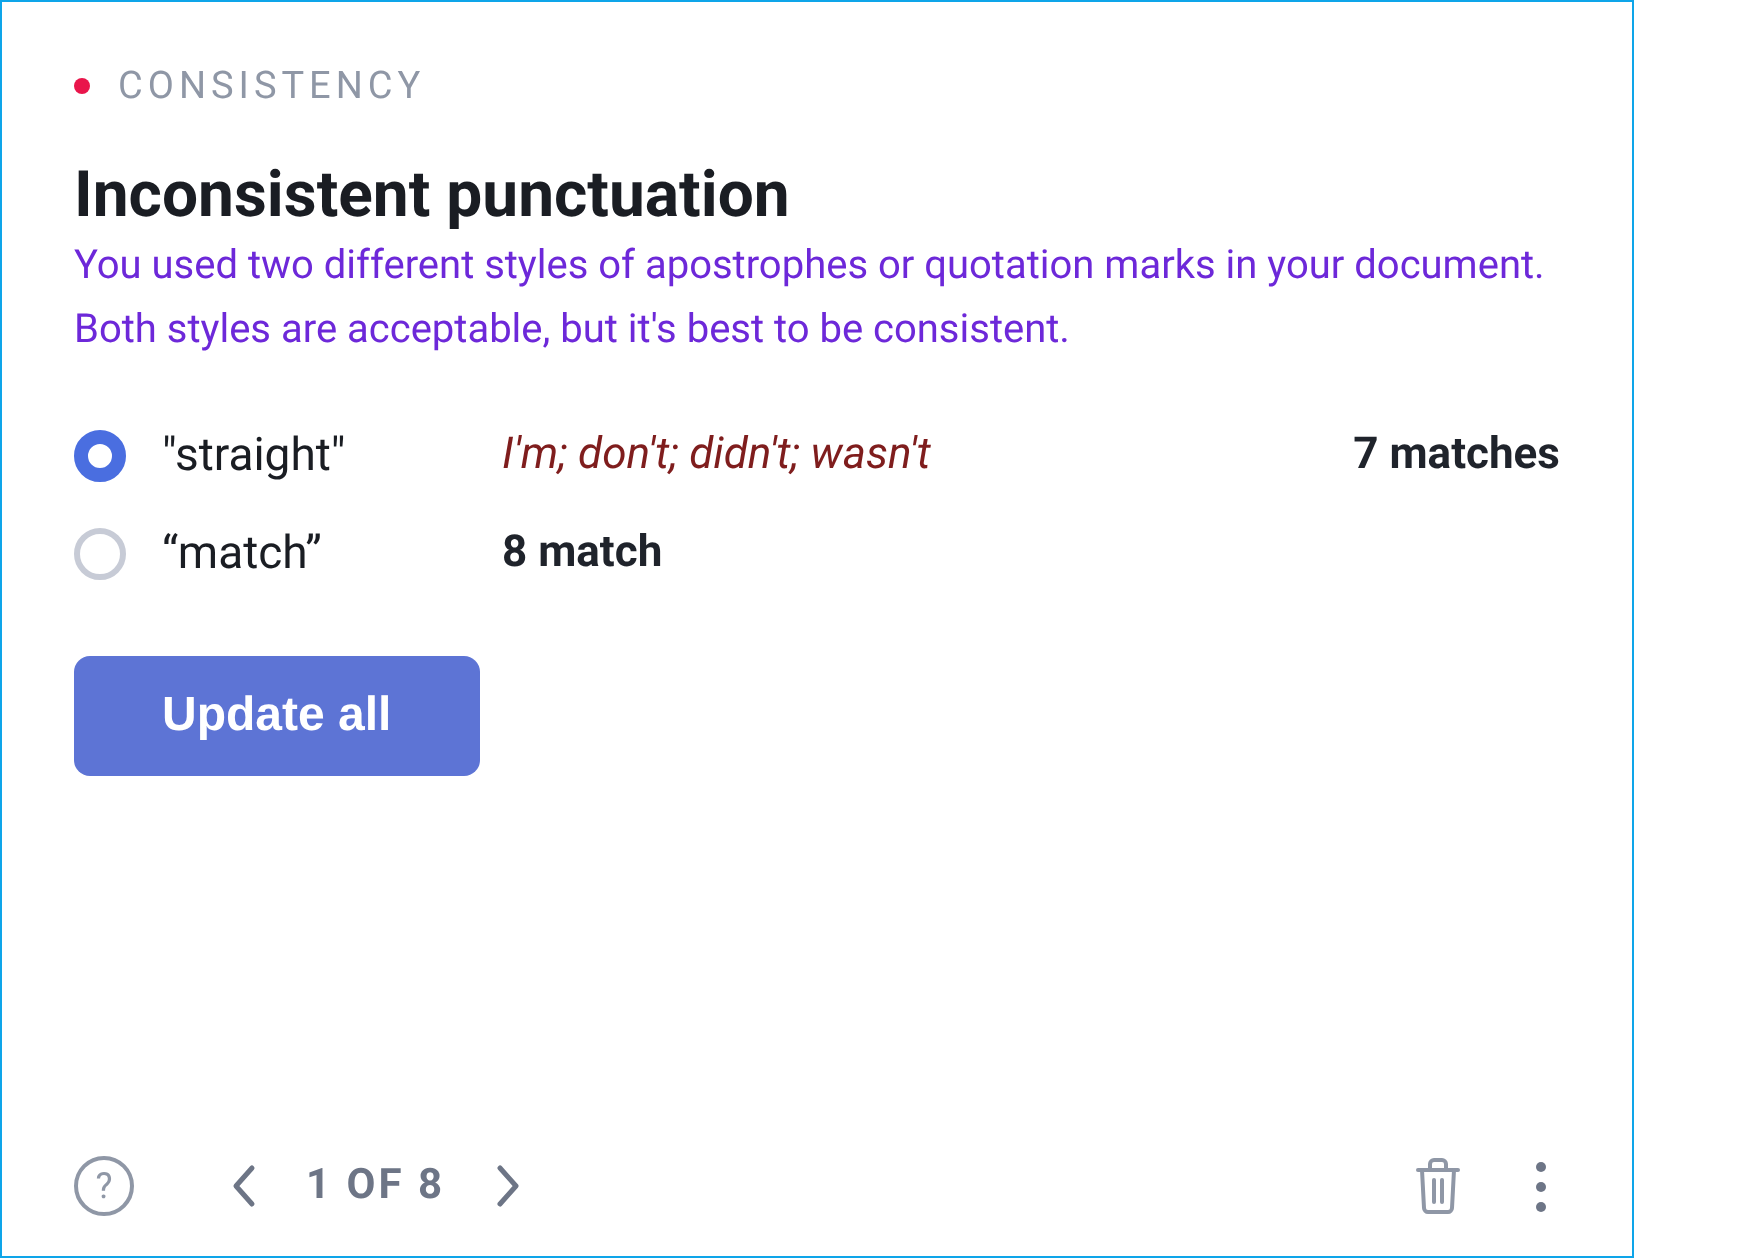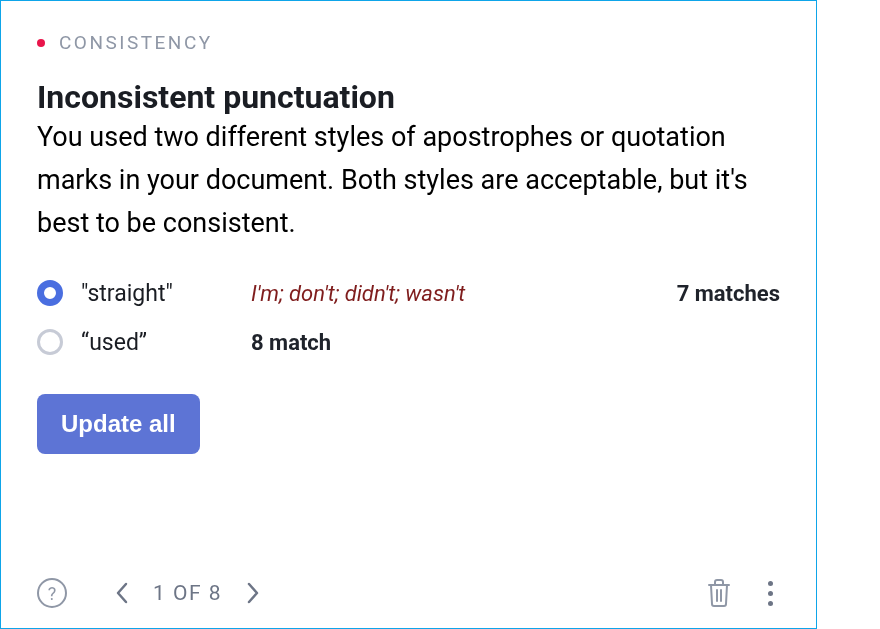--- a/index.html
+++ b/index.html
@@ -40,22 +40,22 @@
       font-size: 19px;
       letter-spacing: 2.5px;
       font-weight: 400;
     }
     .title {
       font-size: 32px;
       font-weight: 700;
       color: #1a1d23;
     }
     .description {
-      font-size: 27px;
-      color: #000000;
+      font-size: 20px;
+      color: #6d28d9;
       line-height: 1.6;
       margin-bottom: 34px;
     }
     .options {
       display: flex;
       flex-direction: column;
       gap: 22px;
       margin-bottom: 38px;
     }
     .option-row {
@@ -97,21 +97,21 @@
       text-align: right;
       font-weight: bold;
     }
     .update-btn {
       background: #5d74d5;
       color: #fff;
       border: none;
       border-radius: 8px;
       font-size: 24px;
       font-weight: 700;
-      padding: 16px 24px;
+      padding: 16px 44px;
       cursor: pointer;
       align-self: flex-start;
       margin-bottom: 28px;
     }
     .footer {
       display: flex;
       align-items: center;
       margin-top: auto;
       padding-top: 6px;
     }
@@ -137,21 +137,21 @@
     .chev {
       cursor: pointer;
       color: #6d7586;
       display: flex;
       align-items: center;
     }
     .page-text {
       font-size: 21px;
       letter-spacing: 1.5px;
       color: #6d7586;
-      font-weight: 400;
+      font-weight: 700;
     }
     .spacer {
       flex: 1;
     }
     .trash-icon {
       cursor: pointer;
       color: #8f97a6;
       margin-right: 28px;
       display: flex;
       align-items: center;
@@ -191,21 +191,21 @@
 
     <div class="option-row">
       <span class="radio selected"></span>
       <span class="option-label">"straight"</span>
       <span class="option-examples">I'm; don't; didn't; wasn't</span>
       <span class="option-matches">7 matches</span>
     </div>
 
     <div class="option-row">
       <span class="radio unselected"></span>
-      <span class="option-label">“used”</span>
+      <span class="option-label">“match”</span>
       <span class="option-matches">8 match</span>
     </div>
 
   </div>
 
   <button class="update-btn">Update all</button>
 
   <div class="footer">
     <div class="help-icon">?</div>
 

